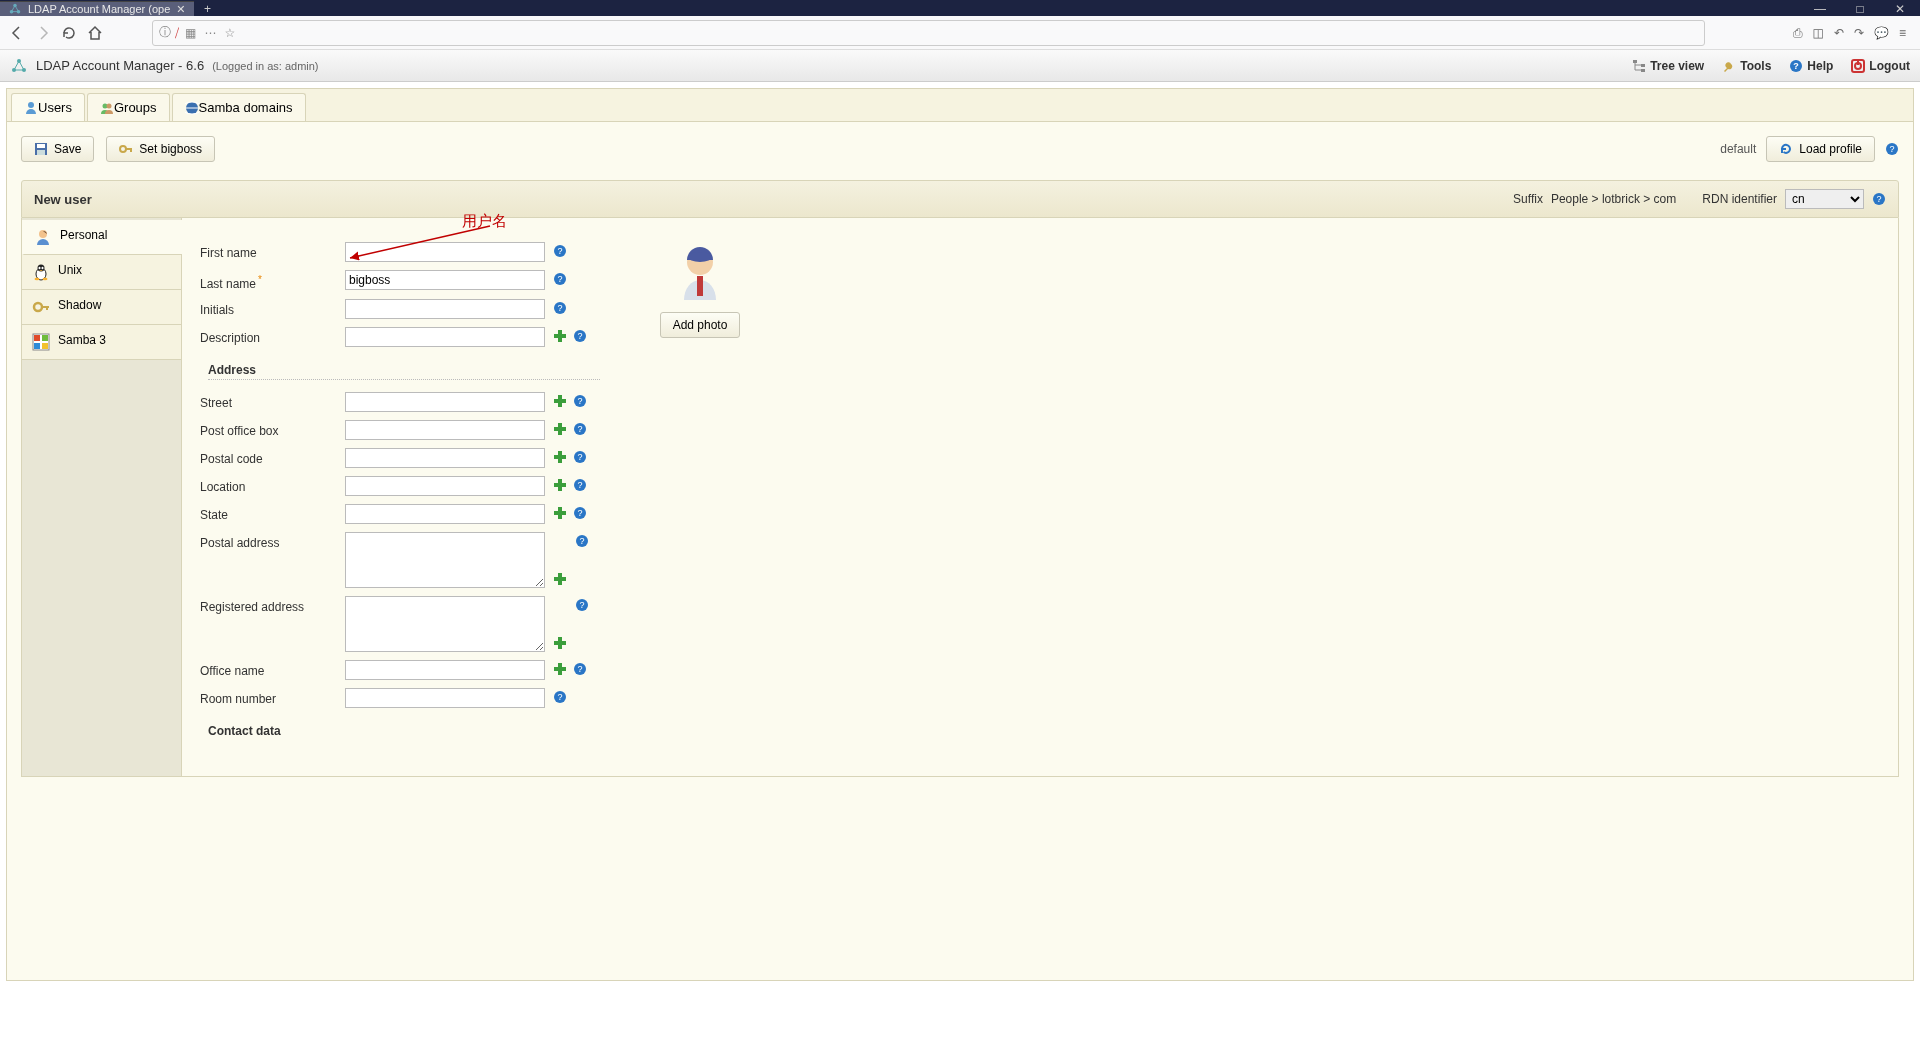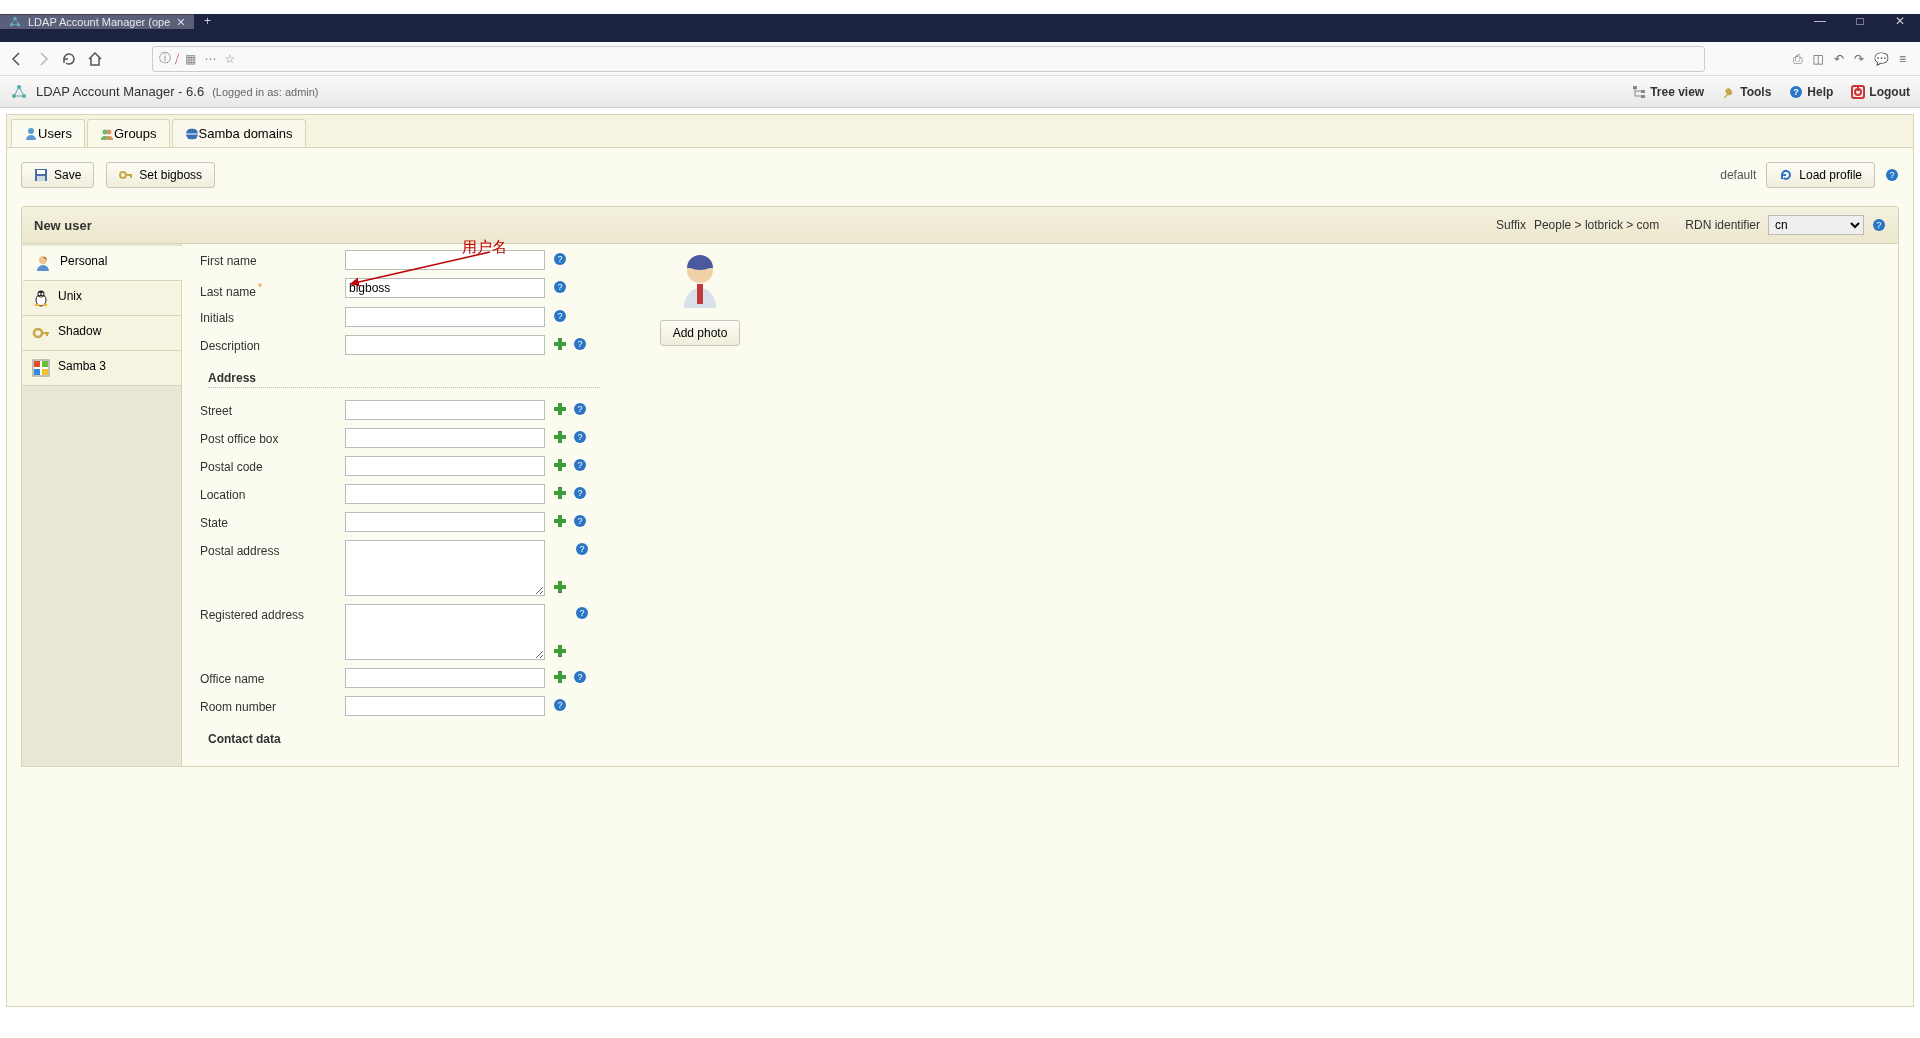--- a/index.html
+++ b/index.html
@@ -1,19 +1,19 @@
 <!DOCTYPE html>
 <html><head>
 <meta charset="utf-8">
 <style>
 * { box-sizing: border-box; margin: 0; padding: 0; }
 body { font-family: "Segoe UI", Tahoma, sans-serif; font-size: 12px; background: #fff; overflow: hidden; }
 
 
-.browser-titlebar { height: 28px; background: #1c2341; display: flex; align-items: flex-start; color: #ccc; margin-top: 14px; }
+.browser-titlebar { height: 16px; background: #1c2341; display: flex; align-items: flex-end; color: #ccc; }
 .tab { display: flex; align-items: center; gap: 6px; padding: 0 8px; background: #5a5f7a; border-top: 1px solid #444; min-width: 180px; font-size: 11px; color: #e8e8e8; }
 .tab .favicon { width: 14px; height: 14px; display: inline-block; }
 .tab .close { color: #ddd; cursor: pointer; }
 .newtab { width: 28px; display: flex; align-items: center; justify-content: center; color: #ccc; cursor: pointer; }
 .win-controls { margin-left: auto; display: flex; }
 .win-controls div { width: 40px; display: flex; align-items: center; justify-content: center; color: #ccc; cursor: pointer; }
 
 .browser-toolbar { height: 34px; background: #f9f9fa; border-bottom: 1px solid #ddd; display: flex; align-items: center; padding: 0 8px; gap: 8px; }
 .nav-btns { display: flex; gap: 8px; align-items: center; }
 .nav-btns span { width: 18px; height: 18px; display: inline-flex; align-items: center; justify-content: center; color: #666; cursor: pointer; }
@@ -46,29 +46,29 @@
 .action-row { display: flex; align-items: flex-start; gap: 12px; margin-bottom: 18px; }
 .btn { border: 1px solid #c7c5b5; border-radius: 3px; background: linear-gradient(#fdfdf5,#f0eddb); padding: 5px 12px; display: inline-flex; align-items: center; gap: 6px; font-size: 12px; cursor: pointer; }
 .btn .ico { width: 14px; height: 14px; display: inline-block; }
 .action-right { margin-left: auto; display: flex; align-items: center; gap: 10px; }
 .default-text { font-size: 12px; color: #555; }
 .help-ico { width: 14px; height: 14px; display: inline-block; color: #2a76c6; }
 
 .panel-header { background: linear-gradient(#f4f1df,#ece7cd); border: 1px solid #d8d4b8; border-radius: 3px 3px 0 0; padding: 8px 12px; display: flex; align-items: center; gap: 20px; }
 .panel-title { font-weight: bold; font-size: 13px; color: #333; }
 .panel-header-right { margin-left: auto; display: flex; align-items: center; gap: 8px; font-size: 12px; color: #333; }
-.panel-header-right select { border: 1px solid #bbb; font-size: 12px; padding: 1px 2px; width: 96px; }
+.panel-header-right select { border: 1px solid #bbb; font-size: 12px; padding: 1px 2px; width: 79px; }
 
 .panel-body { border: 1px solid #d8d4b8; border-top: none; display: flex; background: #fcfbef; }
 .side-tabs { width: 160px; border-right: 1px solid #d8d4b8; background: #e8e6d5; padding: 2px 0; }
 .side-tab { display: flex; align-items: flex-start; gap: 8px; padding: 8px 10px; border-bottom: 1px solid #d8d4b8; background: #f6f3e0; cursor: pointer; font-size: 12px; }
 .side-tab.active { background: #fcfbef; border-left: 2px solid #fcfbef; margin-right: -1px; }
 .side-tab .ico { width: 18px; height: 18px; display: inline-block; }
 
-.form-area { flex: 1; padding: 6px 18px; display: flex; gap: 40px; position: relative; }
+.form-area { flex: 1; padding: 24px 18px; display: flex; gap: 40px; position: relative; }
 .form-col { width: 400px; }
 .form-row { display: flex; align-items: flex-start; margin-bottom: 8px; }
 .form-row label { width: 145px; font-size: 12px; color: #333; padding-top: 4px; }
 .form-row .req { color: #e8890c; font-size: 10px; vertical-align: super; margin-left: 2px; }
 .form-row input[type=text] { width: 200px; border: 1px solid #bbb; padding: 2px 3px; font-size: 12px; height: 20px; }
 .form-row textarea { width: 200px; height: 56px; border: 1px solid #bbb; padding: 2px 3px; font-size: 12px; resize: both; }
 .row-actions { margin-left: 8px; display: flex; align-items: center; gap: 6px; padding-top: 2px; }
 .add-ico { width: 14px; height: 14px; display: inline-block; color: #3b9e3b; cursor: pointer; }
 .textarea-add { align-self: flex-end; margin-bottom: 2px; }
 .section-hdr { font-weight: bold; font-size: 12px; margin: 16px 0 12px 8px; border-bottom: 1px dotted #bbb; padding-bottom: 2px; color: #333; }

